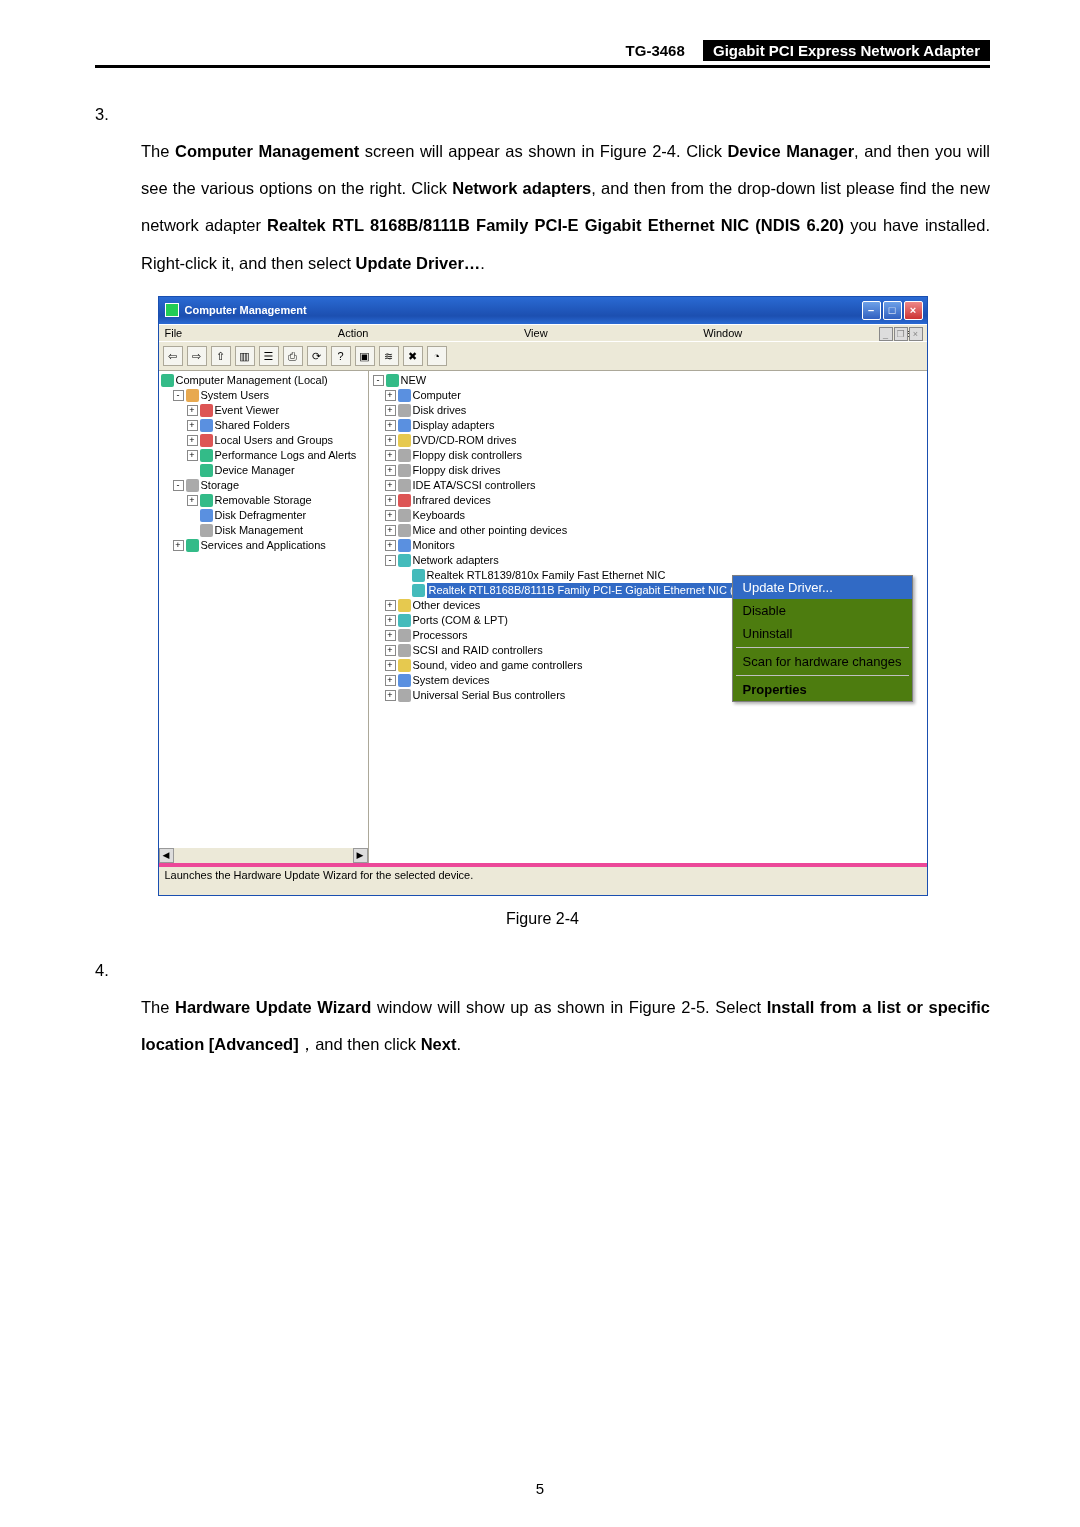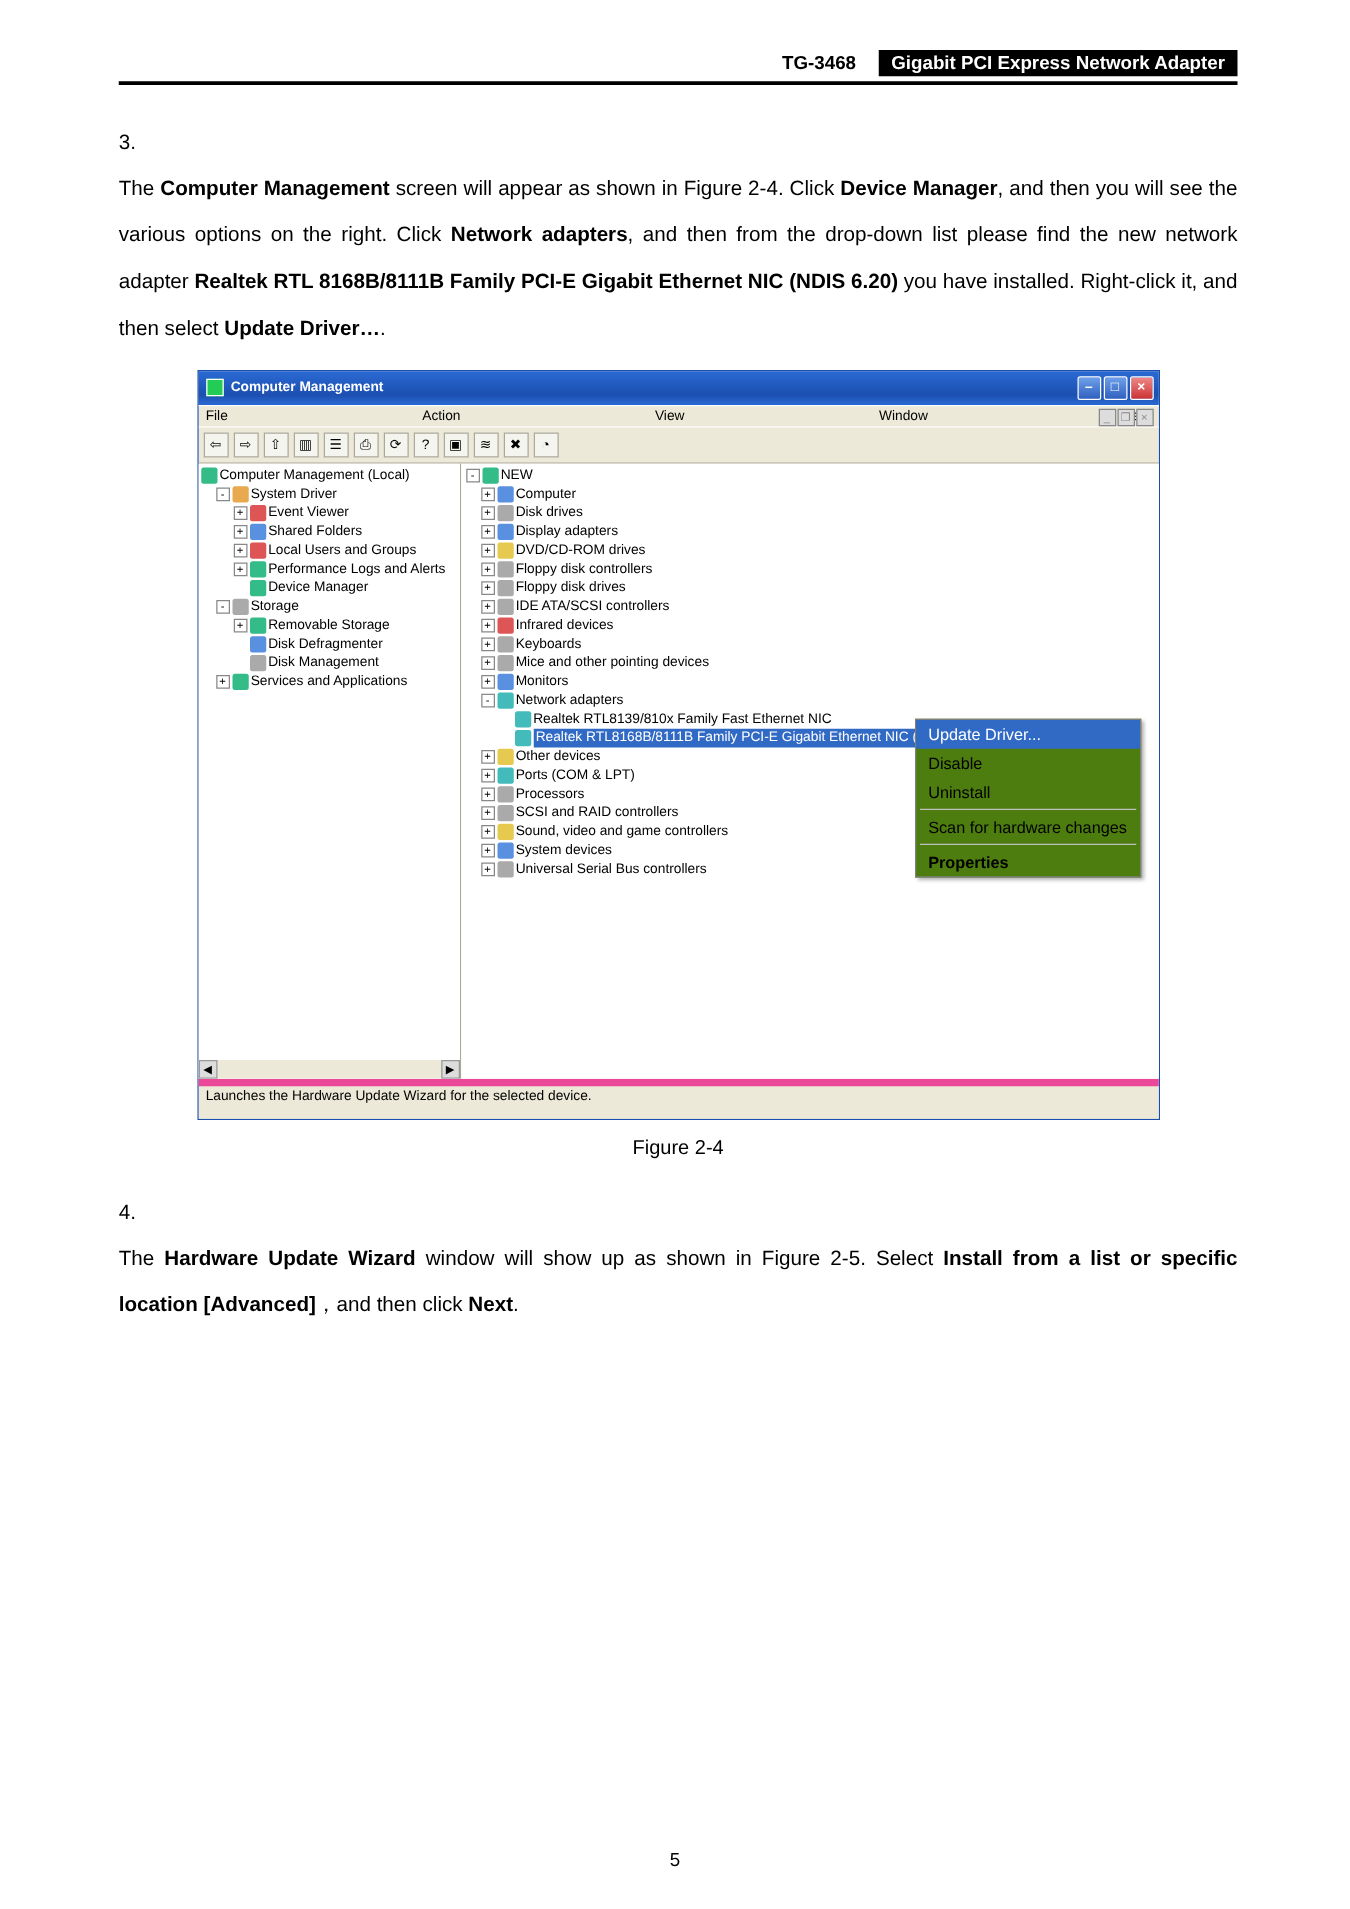--- a/index.html
+++ b/index.html
@@ -35,20 +35,21 @@
     line-height: 2.25;
     text-align: justify;
     margin-bottom: 14px;
   }
   .para .num {
     display: inline-block;
     width: 30px;
   }
   .para .body {
     display: block;
+    margin-left: 46px;
   }
   .para b { font-weight: bold; }
   .fig-wrap { text-align: center; margin: 10px 0 24px; }
   .fig-caption { font-size: 16px; margin-top: 14px; }
 
   
   .win {
     width: 770px;
     margin: 0 auto;
     border: 1px solid #1a4fb0;
@@ -196,21 +197,21 @@
   }
   .ctx-item {
     padding: 4px 10px;
   }
   .ctx-item.hl { background: #316ac5; color: #fff; }
   .ctx-sep { height: 1px; background: #c0c0c0; margin: 2px 3px; }
   .ctx-item.bold { font-weight: bold; }
 
   .statusbar {
     background: #ece9d8;
-    border-top: 6px solid #ec4899;
+    border-top: 4px solid #ec4899;
     padding: 2px 6px;
     font-size: 11px;
     height: 32px;
   }
 
   .page-num {
     position: absolute;
     bottom: 30px;
     left: 0; right: 0;
     text-align: center;
@@ -281,21 +282,21 @@
 
         <div class="left-pane">
           <div class="tree">
             <div class="tree-row">
                 <span class="ticon ic-green"></span>
                 <span>Computer Management (Local)</span>
               </div>
             <div class="tree-row ind1">
                 <span class="exp">-</span>
                 <span class="ticon ic-orange"></span>
-                <span>System Driver</span>
+                <span>System Users</span>
               </div>
             <div class="tree-row ind2">
                 <span class="exp">+</span>
                 <span class="ticon ic-red"></span>
                 <span>Event Viewer</span>
               </div>
             <div class="tree-row ind2">
                 <span class="exp">+</span>
                 <span class="ticon ic-blue"></span>
                 <span>Shared Folders</span>

